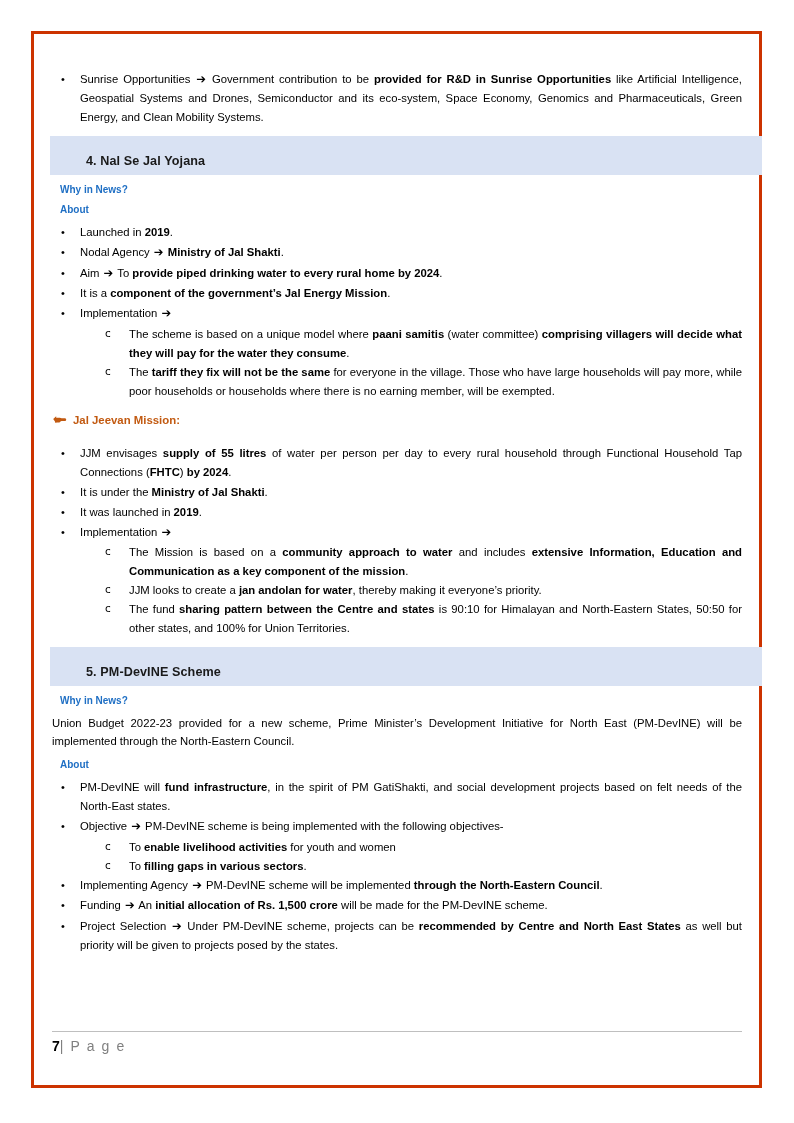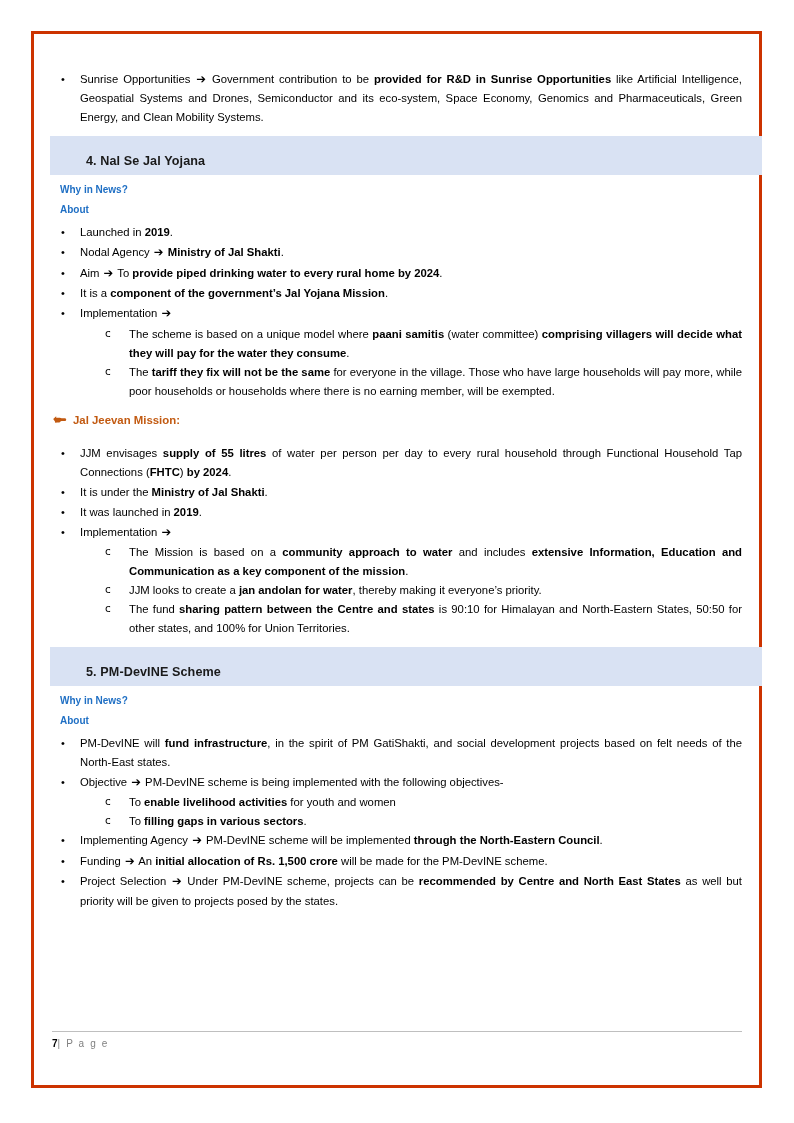--- a/index.html
+++ b/index.html
@@ -149,21 +149,21 @@
     left: 52px;
     top: 1031px;
     width: 690px;
   }
   .footer-rule {
     border-top: 1px solid #BFBFBF;
     width: 690px;
     margin-bottom: 6px;
   }
   .footer-text {
-    font-size: 10px;
+    font-size: 14px;
     color: #808080;
     letter-spacing: 1.6px;
   }
   .footer-num {
     color: #000;
     font-weight: bold;
     letter-spacing: 0;
   }
   .footer-sep { color: #808080; }
 </style>
@@ -198,21 +198,21 @@
       <li>
         <span class="bul">•</span>
         <span>Nodal Agency </span><span class="arrow">➔</span><span> </span><span class="u">Ministry of Jal Shakti</span><span>.</span>
       </li>
       <li>
         <span class="bul">•</span>
         <span>Aim </span><span class="arrow">➔</span><span> To </span><span class="u">provide piped drinking water to every rural home by 2024</span><span>.</span>
       </li>
       <li>
         <span class="bul">•</span>
-        <span>It is a </span><span class="u">component of the government’s Jal Yojana Mission</span><span>.</span>
+        <span>It is a </span><span class="u">component of the government’s Jal Energy Mission</span><span>.</span>
       </li>
       <li>
         <span class="bul">•</span>
         <span>Implementation </span><span class="arrow">➔</span>
       </li>
     </ul>
 
     <ul class="l2">
       <li>
         <span class="bul2">c</span>
@@ -264,20 +264,21 @@
       </li>
       <li>
         <span class="bul2">c</span>
         <span>The fund </span><span class="u">sharing pattern between the Centre and states</span><span> is 90:10 for Himalayan and North-Eastern States, 50:50 for other states, and 100% for Union Territories.</span>
       </li>
     </ul>
 
     <div class="section-bar">5. PM-DevINE Scheme</div>
 
     <div class="blue-head">Why in News?</div>
+    <p class="para">Union Budget 2022-23 provided for a new scheme, Prime Minister’s Development Initiative for North East (PM-DevINE) will be implemented through the North-Eastern Council.</p>
 
     <div class="blue-head">About</div>
 
     <ul class="l1">
       <li>
         <span class="bul">•</span>
         <span>PM-DevINE will </span><span class="u">fund infrastructure</span><span>, in the spirit of PM GatiShakti, and social development projects based on felt needs of the North-East states.</span>
       </li>
       <li>
         <span class="bul">•</span>

